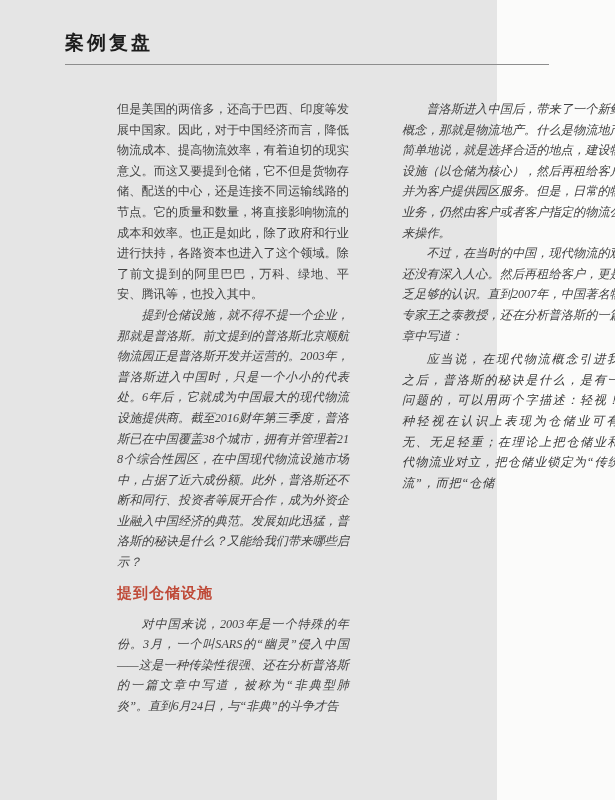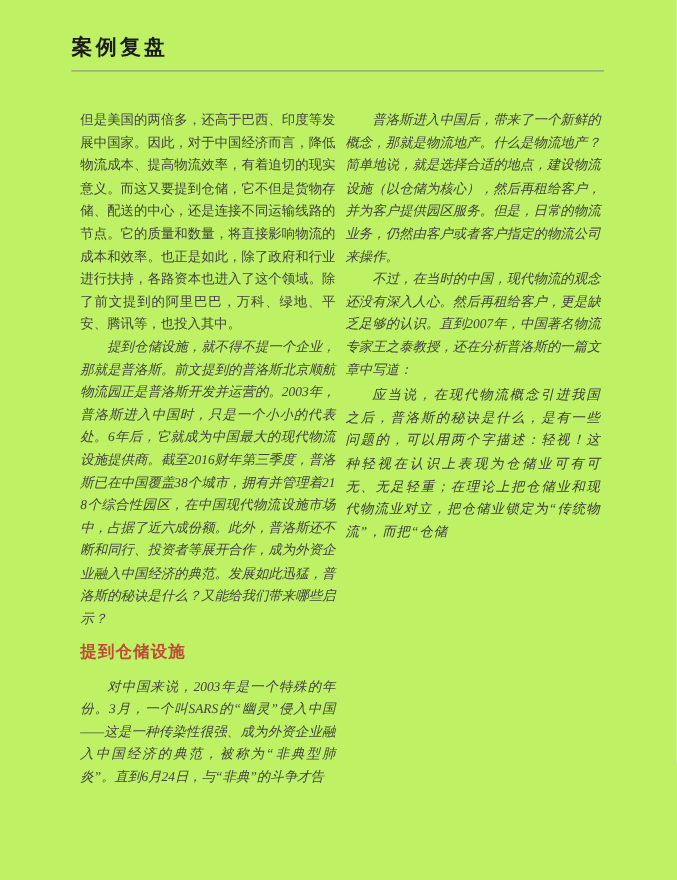--- a/index.html
+++ b/index.html
@@ -4,22 +4,22 @@
 <style>
   html, body { margin: 0; padding: 0; }
   body {
     width: 615px; height: 800px;
     background: #fbfbfa;
     font-family: "Liberation Serif", "DejaVu Serif", serif;
     overflow: hidden;
   }
   .page {
     position: relative;
-    width: 615px; height: 800px;
-    background: #bef264;
+    width: 497px; height: 800px;
+    background: #e5e5e5;
   }
   .header-title {
     position: absolute;
     left: 65px; top: 30px;
     font-family: "Liberation Sans", "DejaVu Sans", sans-serif;
     font-size: 19px;
     font-weight: 700;
     letter-spacing: 3px;
     color: #1c1c1c;
   }
@@ -32,20 +32,21 @@
   .columns {
     position: absolute;
     left: 73px; top: 99px;
     width: 473px;
     display: flex;
     gap: 9px;
   }
   .column {
     width: 232px;
     flex: 0 0 232px;
+    margin-left: 44px;
   }
   .body-p {
     margin: 0;
     font-size: 12.2px;
     line-height: 20.6px;
     text-align: justify;
     text-justify: inter-ideograph;
     color: #424242;
     word-break: break-all;
   }
@@ -70,21 +71,21 @@
 <body>
 
 <div class="page">
   <div class="header-title">案例复盘</div>
   <div class="header-rule"></div>
   <div class="columns">
     <div class="column" id="col-left">
         <p class="body-p">但是美国的两倍多，还高于巴西、印度等发展中国家。因此，对于中国经济而言，降低物流成本、提高物流效率，有着迫切的现实意义。而这又要提到仓储，它不但是货物存储、配送的中心，还是连接不同运输线路的节点。它的质量和数量，将直接影响物流的成本和效率。也正是如此，除了政府和行业进行扶持，各路资本也进入了这个领域。除了前文提到的阿里巴巴，万科、绿地、平安、腾讯等，也投入其中。</p>
         <p class="body-p indent">提到仓储设施，就不得不提一个企业，那就是普洛斯。前文提到的普洛斯北京顺航物流园正是普洛斯开发并运营的。2003年，普洛斯进入中国时，只是一个小小的代表处。6年后，它就成为中国最大的现代物流设施提供商。截至2016财年第三季度，普洛斯已在中国覆盖38个城市，拥有并管理着218个综合性园区，在中国现代物流设施市场中，占据了近六成份额。此外，普洛斯还不断和同行、投资者等展开合作，成为外资企业融入中国经济的典范。发展如此迅猛，普洛斯的秘诀是什么？又能给我们带来哪些启示？</p>
         <h2 class="section-heading">提到仓储设施</h2>
-        <p class="body-p indent">对中国来说，2003年是一个特殊的年份。3月，一个叫SARS的“幽灵”侵入中国——这是一种传染性很强、成为外资企业融入中国经济的典范，被称为“非典型肺炎”。直到6月24日，与“非典”的斗争才告</p>
+        <p class="body-p indent">对中国来说，2003年是一个特殊的年份。3月，一个叫SARS的“幽灵”侵入中国——这是一种传染性很强、还在分析普洛斯的一篇文章中写道，被称为“非典型肺炎”。直到6月24日，与“非典”的斗争才告</p>
       </div>
     <div class="column" id="col-right">
         <p class="body-p indent">普洛斯进入中国后，带来了一个新鲜的概念，那就是物流地产。什么是物流地产？简单地说，就是选择合适的地点，建设物流设施（以仓储为核心），然后再租给客户，并为客户提供园区服务。但是，日常的物流业务，仍然由客户或者客户指定的物流公司来操作。</p>
         <p class="body-p indent">不过，在当时的中国，现代物流的观念还没有深入人心。然后再租给客户，更是缺乏足够的认识。直到2007年，中国著名物流专家王之泰教授，还在分析普洛斯的一篇文章中写道：</p>
         <p class="body-p indent quote">应当说，在现代物流概念引进我国之后，普洛斯的秘诀是什么，是有一些问题的，可以用两个字描述：轻视！这种轻视在认识上表现为仓储业可有可无、无足轻重；在理论上把仓储业和现代物流业对立，把仓储业锁定为“传统物流”，而把“仓储</p>
       </div>
   </div>
 </div>
 
 </body></html>

